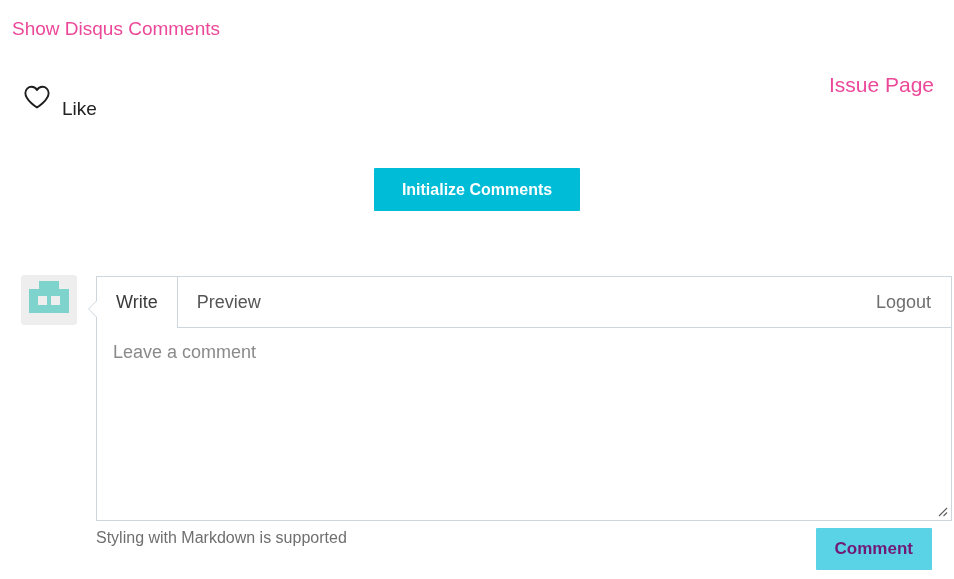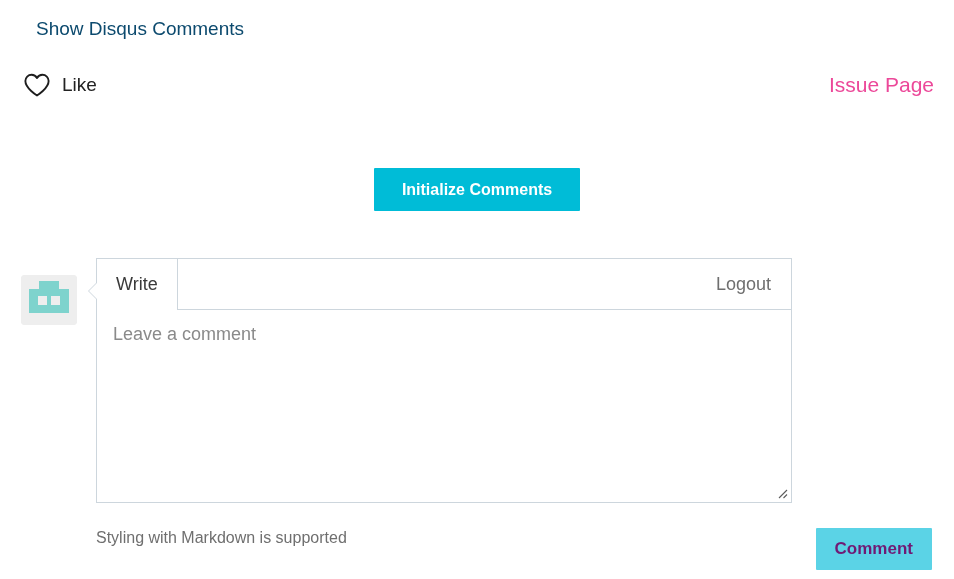--- a/index.html
+++ b/index.html
@@ -12,24 +12,24 @@
     background: #ffffff;
     font-family: "Liberation Sans", sans-serif;
     color: #333333;
     overflow: hidden;
     position: relative;
   }
 
   
   .disqus-link {
     position: absolute;
-    left: 36px;
+    left: 12px;
     top: 17px;
     font-size: 19px;
-    color: #0c4a6e;
+    color: #ec4899;
     text-decoration: none;
     line-height: 24px;
     white-space: nowrap;
     cursor: pointer;
   }
 
   
   .like-row {
     position: absolute;
     left: 22px;
@@ -41,20 +41,21 @@
   }
   .heart-icon {
     width: 30px;
     height: 30px;
     display: block;
   }
   .like-label {
     font-size: 19px;
     color: #222222;
     line-height: 30px;
+    margin-top: 24px;
   }
 
   .issue-page {
     position: absolute;
     right: 20px;
     top: 72px;
     font-size: 21px;
     color: #ec4899;
     text-decoration: none;
     line-height: 26px;
@@ -94,22 +95,22 @@
     background: #eeeeee;
     border-radius: 4px;
     overflow: hidden;
   }
   .avatar svg { display: block; }
 
   
   .comment-box {
     position: absolute;
     left: 96px;
-    top: 258px;
-    width: 696px;
+    top: 276px;
+    width: 856px;
     border: 1px solid #cdd6dd;
     background: #ffffff;
     box-sizing: border-box;
   }
   
   .caret-outer {
     position: absolute;
     left: -9px;
     top: 23px;
     width: 0;
@@ -276,20 +277,21 @@
   </span>
 </div>
 
 <div class="comment-box">
   <span class="caret-outer"></span>
   <span class="caret-inner"></span>
 
   <div class="tab-row">
     <span class="tab-underline"></span>
     <button class="tab active">Write</button>
+    <button class="tab inactive">Preview</button>
     <button class="logout-btn">Logout</button>
   </div>
 
   <div class="editor-area">
     <textarea class="comment-input" placeholder="Leave a comment" style=""></textarea>
     <span class="resize-grip">
       <svg width="14" height="14" viewBox="0 0 14 14" xmlns="http://www.w3.org/2000/svg" stroke="#5b5b5b" stroke-width="1.1">
         <line x1="13" y1="5" x2="5" y2="13"></line>
         <line x1="13" y1="9.5" x2="9.5" y2="13"></line>
       </svg>

